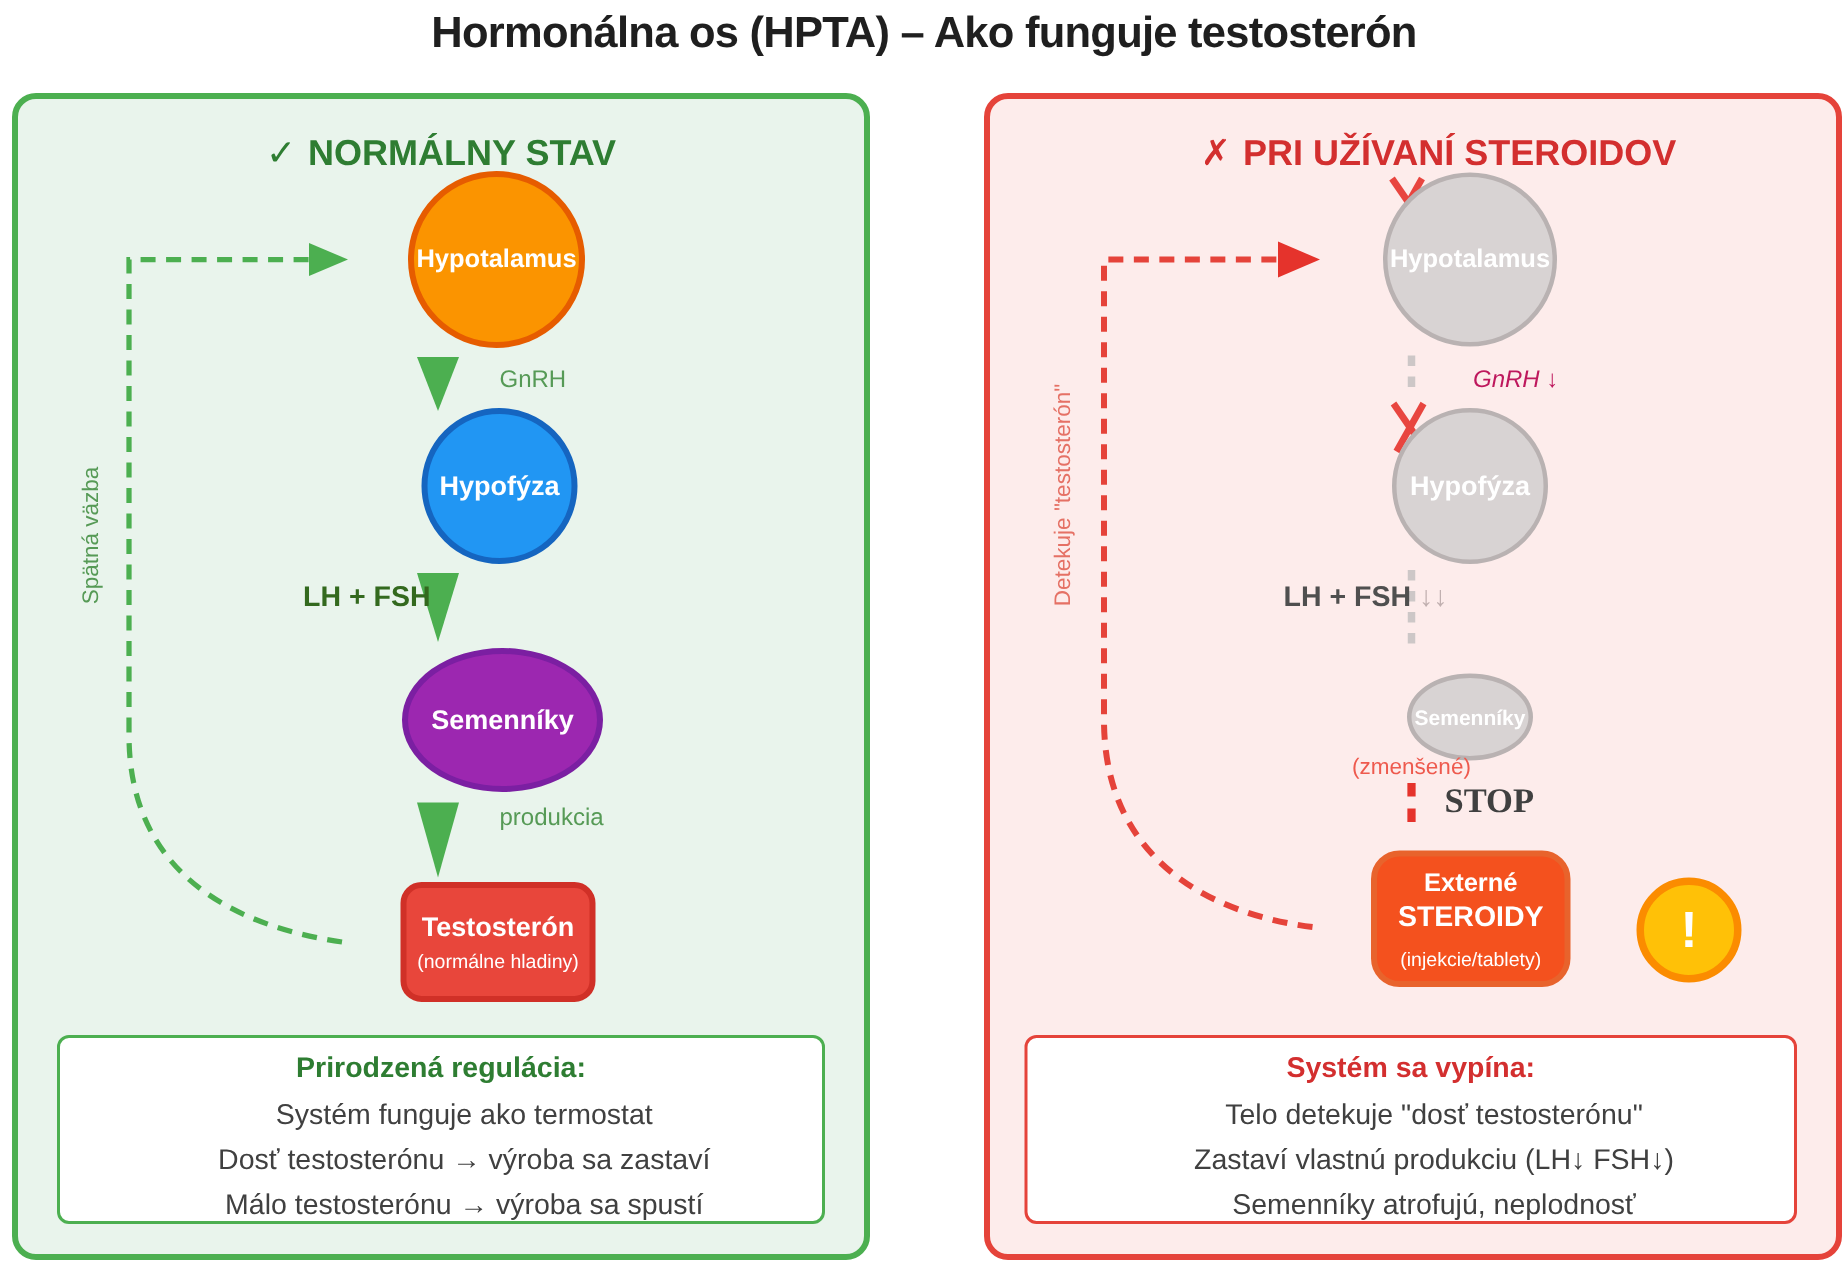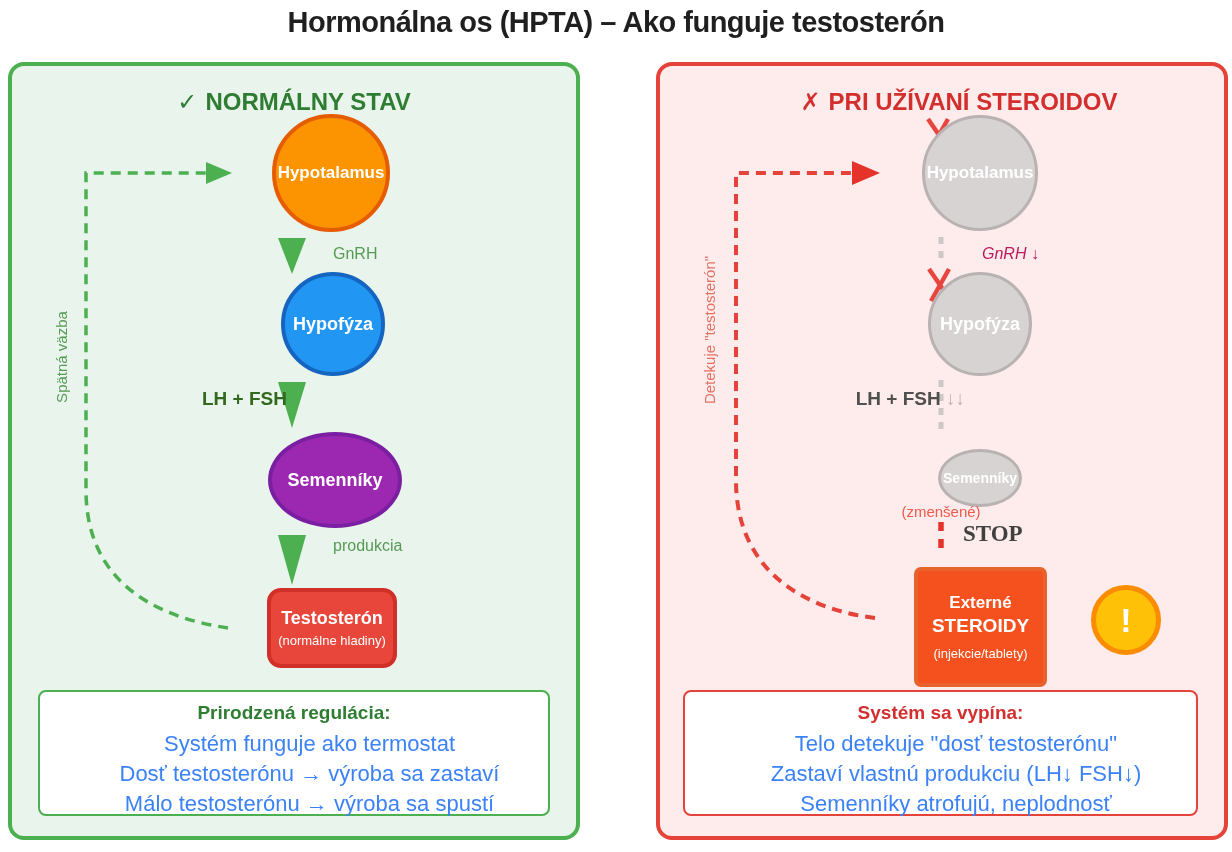--- a/index.html
+++ b/index.html
@@ -29,21 +29,21 @@
   .n-hypo-l   { left:221px; top:48px;  width:118px; height:118px; background:#fb9400; border:4px solid #e65c00; font-size:17px; }
   .n-pit-l    { left:230px; top:206px; width:104px; height:104px; background:#2196f3; border:4px solid #1565c0; font-size:18px; }
   .n-test-l   { left:217px; top:366px; width:134px; height:96px;  background:#9c27b0; border:4px solid #7b1fa2; font-size:18px; }
   .n-tbox     { left:216px; top:522px; width:130px; height:80px;  background:#e8463b; border:4px solid #d03027; border-radius:14px; }
   .n-tbox .big { font-size:18px; }
   .n-tbox .sub { font-size:13px; font-weight:normal; margin-top:4px; }
 
   .n-hypo-r   { left:223px; top:49px;  width:116px; height:116px; background:#d8d3d3; border:3px solid #b9b2b2; font-size:17px; }
   .n-pit-r    { left:229px; top:206px; width:104px; height:104px; background:#d8d3d3; border:3px solid #b9b2b2; font-size:18px; }
   .n-test-r   { left:239px; top:383px; width:84px;  height:58px;  background:#d8d3d3; border:3px solid #b9b2b2; font-size:14px; border-radius:50%; }
-  .n-sbox     { left:215px; top:501px; width:133px; height:120px; background:#f4511e; border:4px solid #e8632c; border-radius:7px; }
+  .n-sbox     { left:215px; top:501px; width:133px; height:91px; background:#f4511e; border:4px solid #e8632c; border-radius:19px; }
   .n-sbox .l1 { font-size:17px; }
   .n-sbox .l2 { font-size:19px; margin-top:2px; }
   .n-sbox .sub{ font-size:13px; font-weight:normal; margin-top:9px; }
 
   .warn { left:392px; top:519px; width:70px; height:70px; background:#ffc107;
           border:5px solid #fb8c00; border-radius:50%; font-size:34px; color:#fff; }
 
   .lbl { position:absolute; white-space:nowrap; }
   .lbl-gnrh-l { left:321px; top:179px; font-size:16px; color:#569a56; }
   .lbl-lhfsh-l{ left:120px; top:322px; width:155px; text-align:right; font-size:19px; font-weight:bold; color:#33691e; }
@@ -57,21 +57,21 @@
   .vlabel { position:absolute; transform:translate(-50%,-50%) rotate(-90deg); white-space:nowrap; font-size:15px; }
   .vlabel-l { left:49px; top:291px; color:#569a56; }
   .vlabel-r { left:49px; top:264px; color:#e57165; }
 
   .info { position:absolute; background:#ffffff; border-radius:8px; text-align:center; padding-top:10px; }
   .info-l { left:26px; top:624px; width:512px; height:126px; border:2px solid #4caf50; }
   .info-r { left:23px; top:624px; width:515px; height:126px; border:2px solid #e5433a; }
   .info-title { font-size:19px; font-weight:bold; margin-bottom:5px; }
   .info-l .info-title { color:#2e7d32; }
   .info-r .info-title { color:#d32f2f; }
-  .info-line { font-size:22px; color:#3b82f6; line-height:30px;padding-left:31px; }
+  .info-line { font-size:19px; color:#404040; line-height:30px;padding-left:31px; }
 </style>
 </head>
 <body>
 
 <div class="stage">
 
   <div class="page-title">Hormonálna os (HPTA) – Ako funguje testosterón</div>
 
   <div class="panel panel-left">
 

